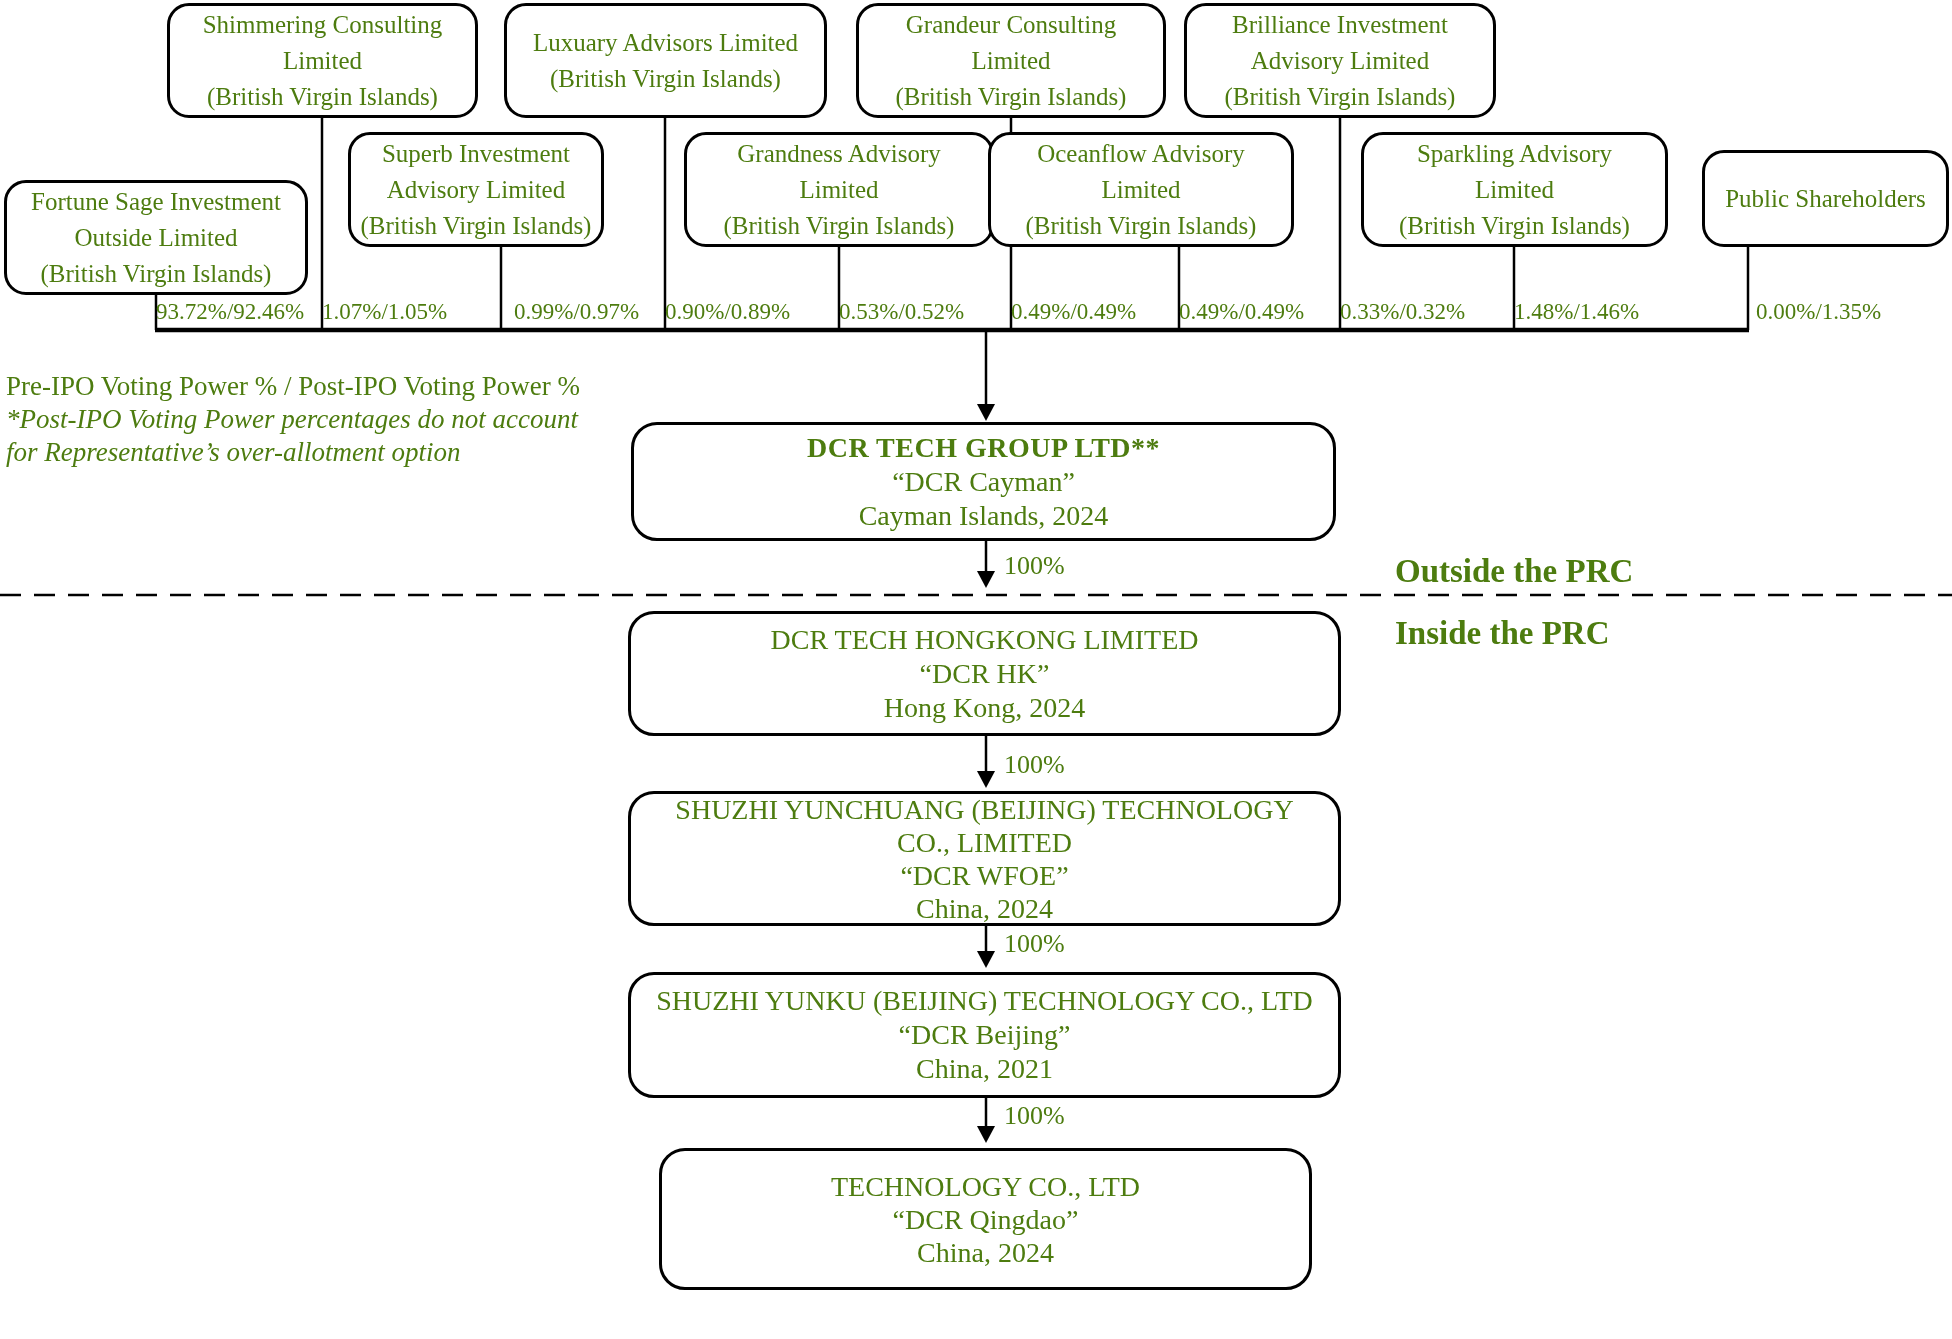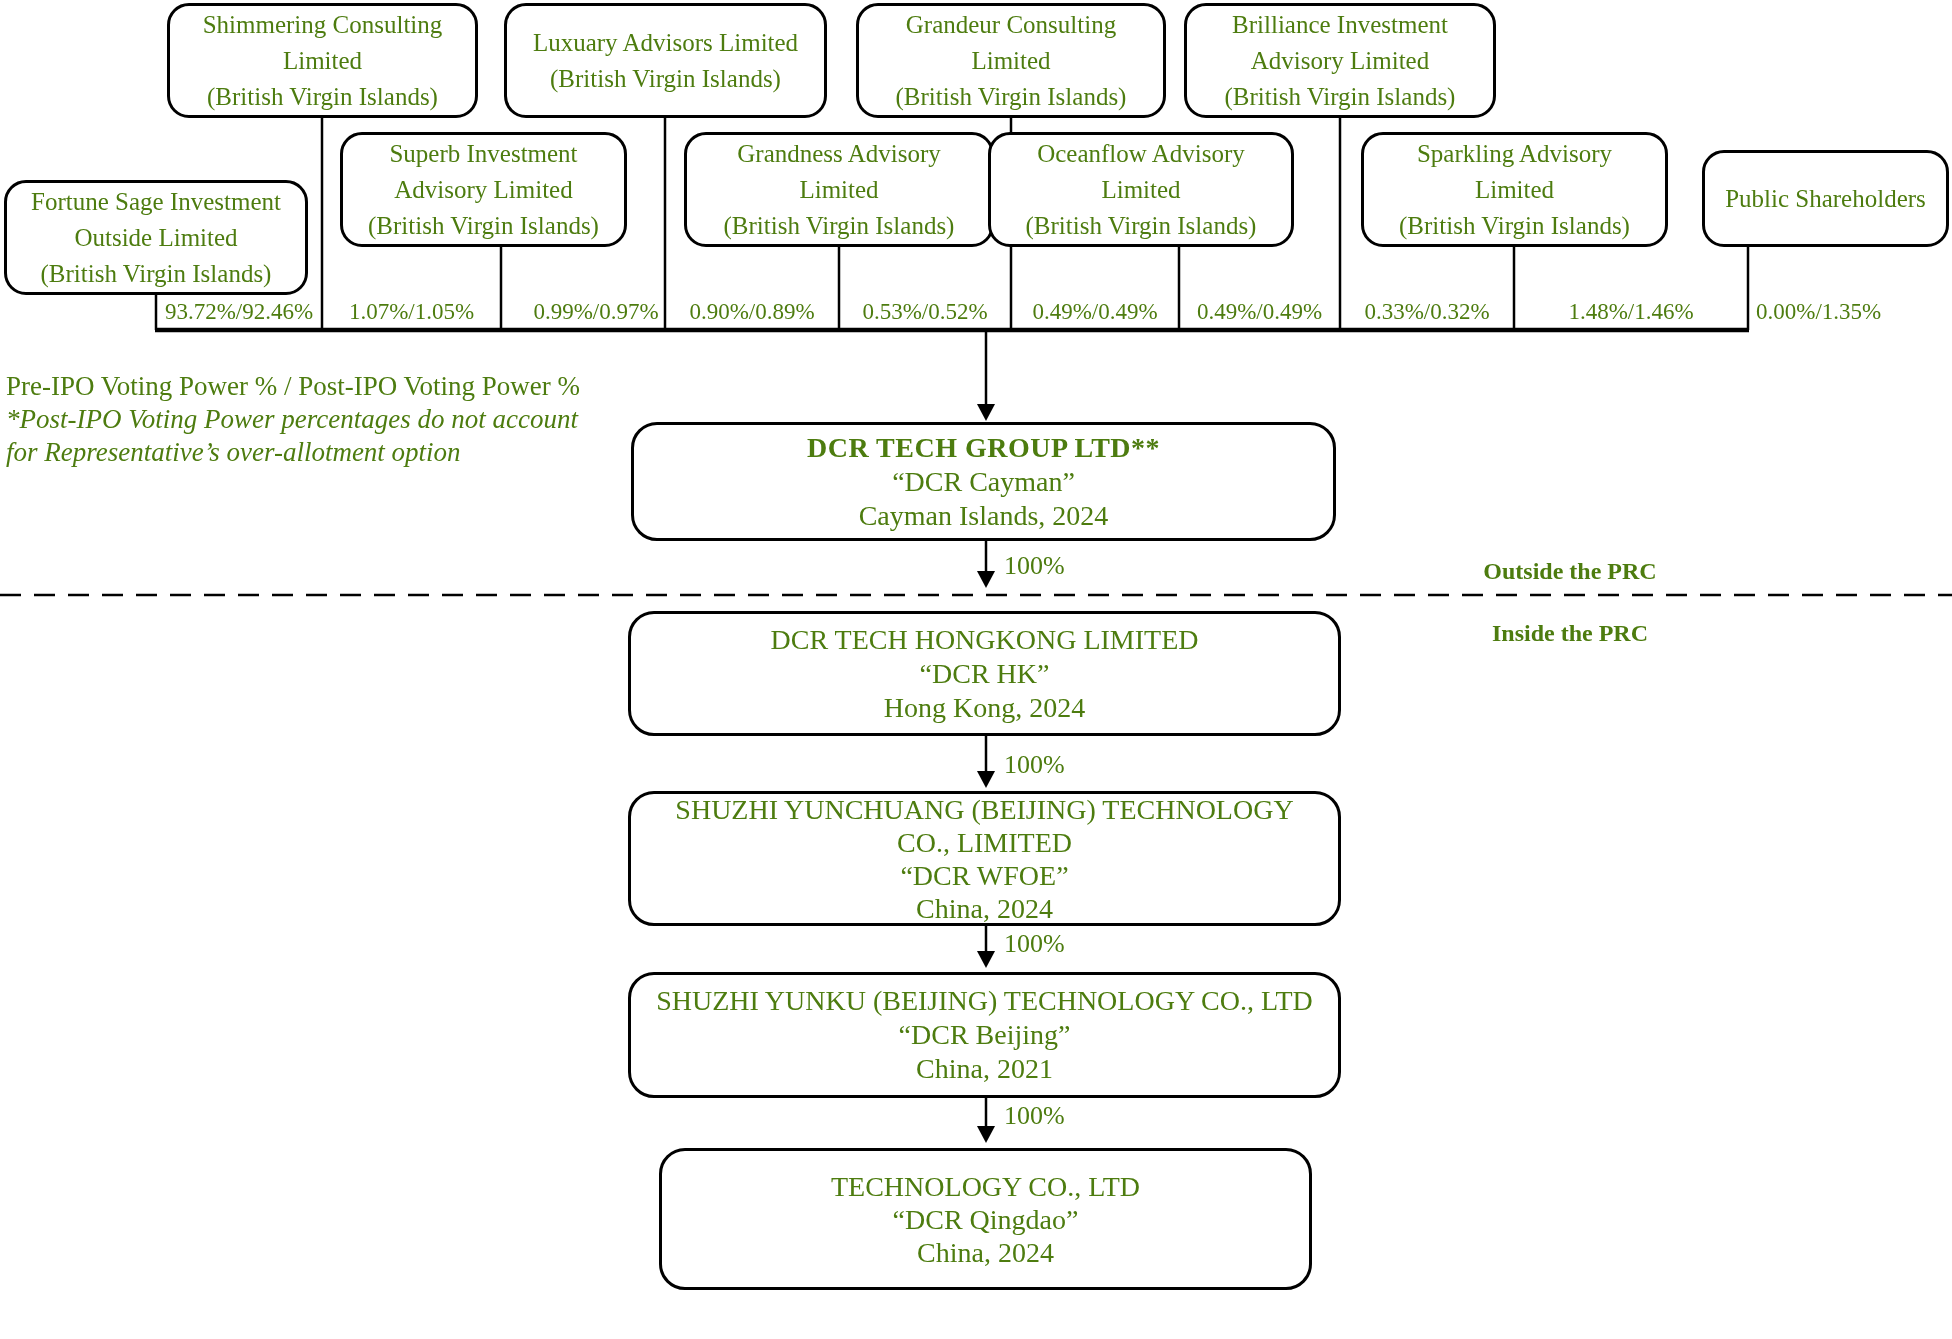--- a/index.html
+++ b/index.html
@@ -31,39 +31,39 @@
   }
   .boldline{font-weight:bold;letter-spacing:.5px;}
 
   
   #b-shimmering{left:167px;top:3px;width:311px;height:115px;}
   #b-luxuary  {left:504px;top:3px;width:323px;height:115px;}
   #b-grandeur {left:856px;top:3px;width:310px;height:115px;}
   #b-brilliance{left:1184px;top:3px;width:312px;height:115px;}
   
   #b-fortune  {left:4px;top:132px;width:304px;height:115px;margin-top:48px;}
-  #b-superb   {left:340px;top:132px;width:287px;height:115px;}
+  #b-superb   {left:348px;top:132px;width:256px;height:115px;}
   #b-grandness{left:684px;top:132px;width:310px;height:115px;}
   #b-oceanflow{left:974px;top:132px;width:306px;height:115px;margin-left:14px;}
   #b-sparkling{left:1361px;top:132px;width:307px;height:115px;}
   #b-public   {left:1702px;top:150px;width:247px;height:97px;}
 
   
   #b-cayman {left:631px;top:422px;width:705px;height:119px;}
   #b-hk     {left:628px;top:611px;width:713px;height:125px;}
   #b-wfoe   {left:628px;top:791px;width:713px;height:135px;}
   #b-beijing{left:628px;top:972px;width:713px;height:126px;}
   #b-qingdao{left:659px;top:1148px;width:653px;height:142px;}
   #b-wfoe,#b-qingdao{line-height:33px;}
 
   
   .pct{
     position:absolute;top:297px;height:30px;
     font-size:23px;line-height:30px;
-    text-align:center;white-space:nowrap;overflow:visible;
+    white-space:nowrap;overflow:visible;
   }
   #pct-0{left:156px;width:166px;}
   #pct-1{left:322px;width:179px;}
   #pct-2{left:501px;width:164px;padding-left:13px;}
   #pct-3{left:665px;width:174px;}
   #pct-4{left:839px;width:172px;}
   #pct-5{left:1011px;width:168px;}
   #pct-6{left:1179px;width:161px;}
   #pct-7{left:1340px;width:174px;}
   #pct-8{left:1514px;width:234px;}
@@ -82,21 +82,21 @@
     font-size:26px;line-height:30px;text-align:left;
   }
   #own-0{top:551px;}
   #own-1{top:750px;}
   #own-2{top:929px;}
   #own-3{top:1101px;}
 
   
   .region{
     position:absolute;left:1395px;width:350px;
-    font-weight:bold;font-size:24px;line-height:30px;text-align:center;
+    font-weight:bold;font-size:33px;line-height:30px;
   }
   #region-outside{top:556px;}
   #region-inside {top:618px;}
 </style>
 </head>
 <body>
 
 <div class="canvas">
 
   <svg class="wires" width="1952" height="1339" viewBox="0 0 1952 1339">

